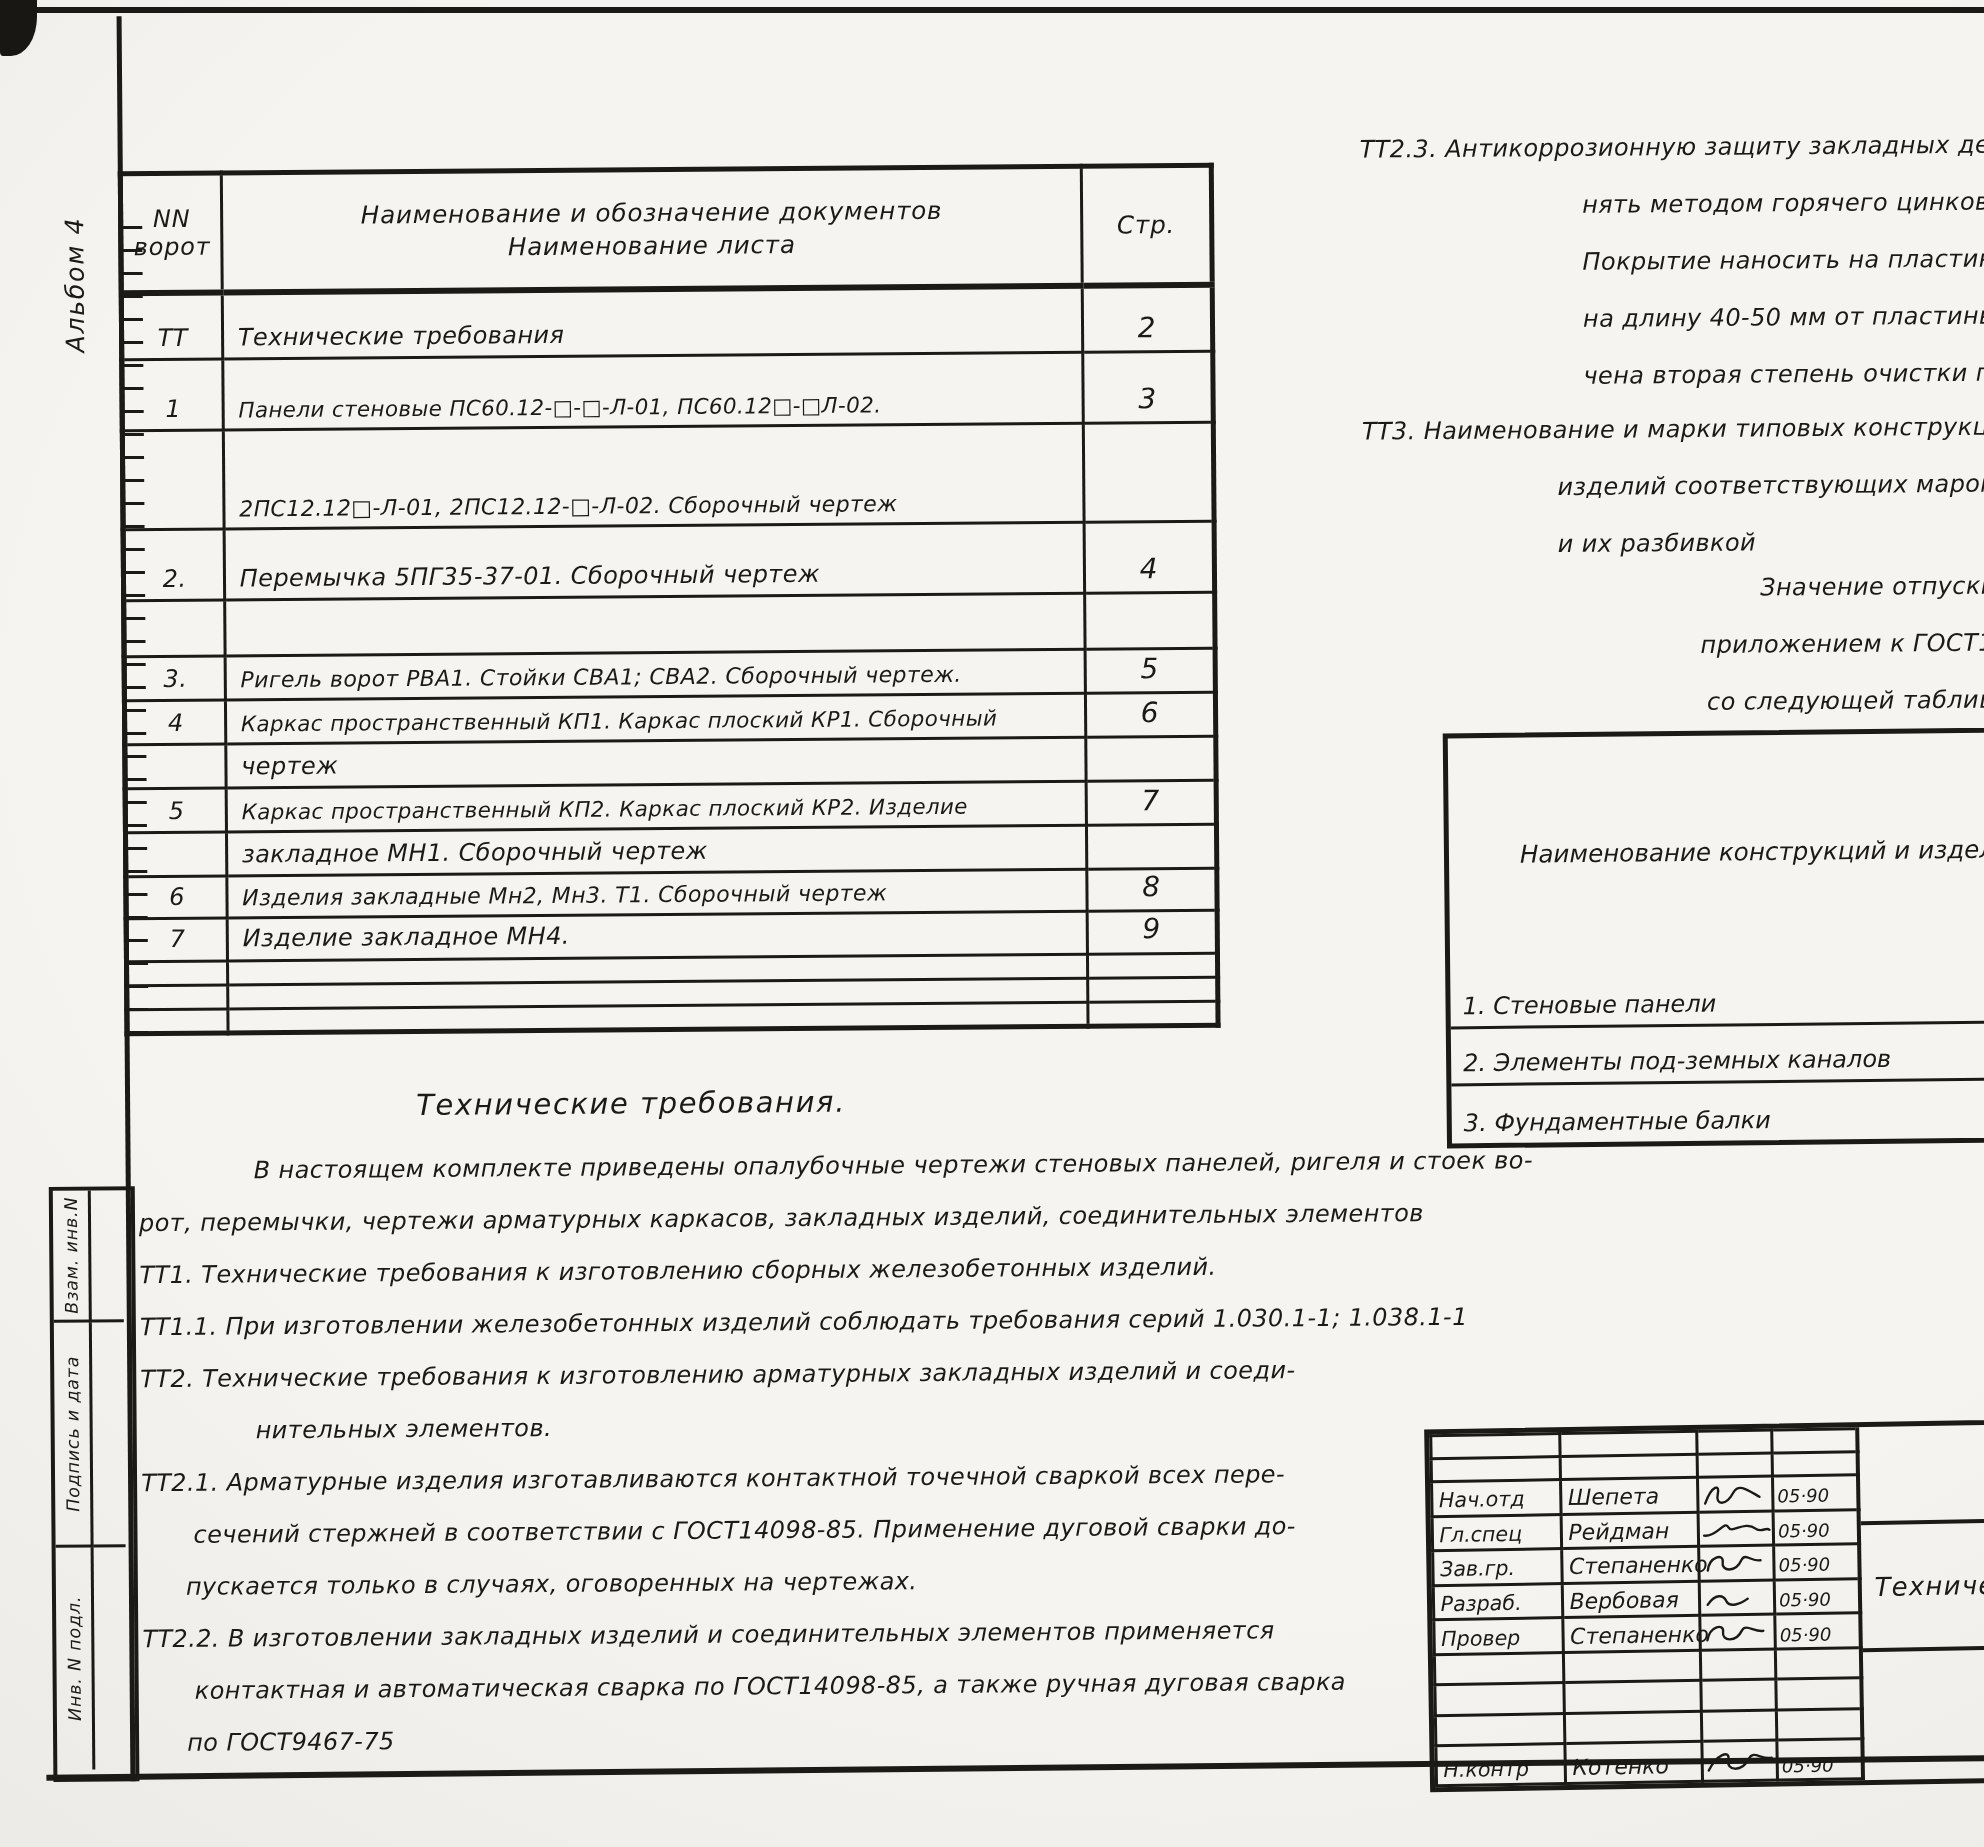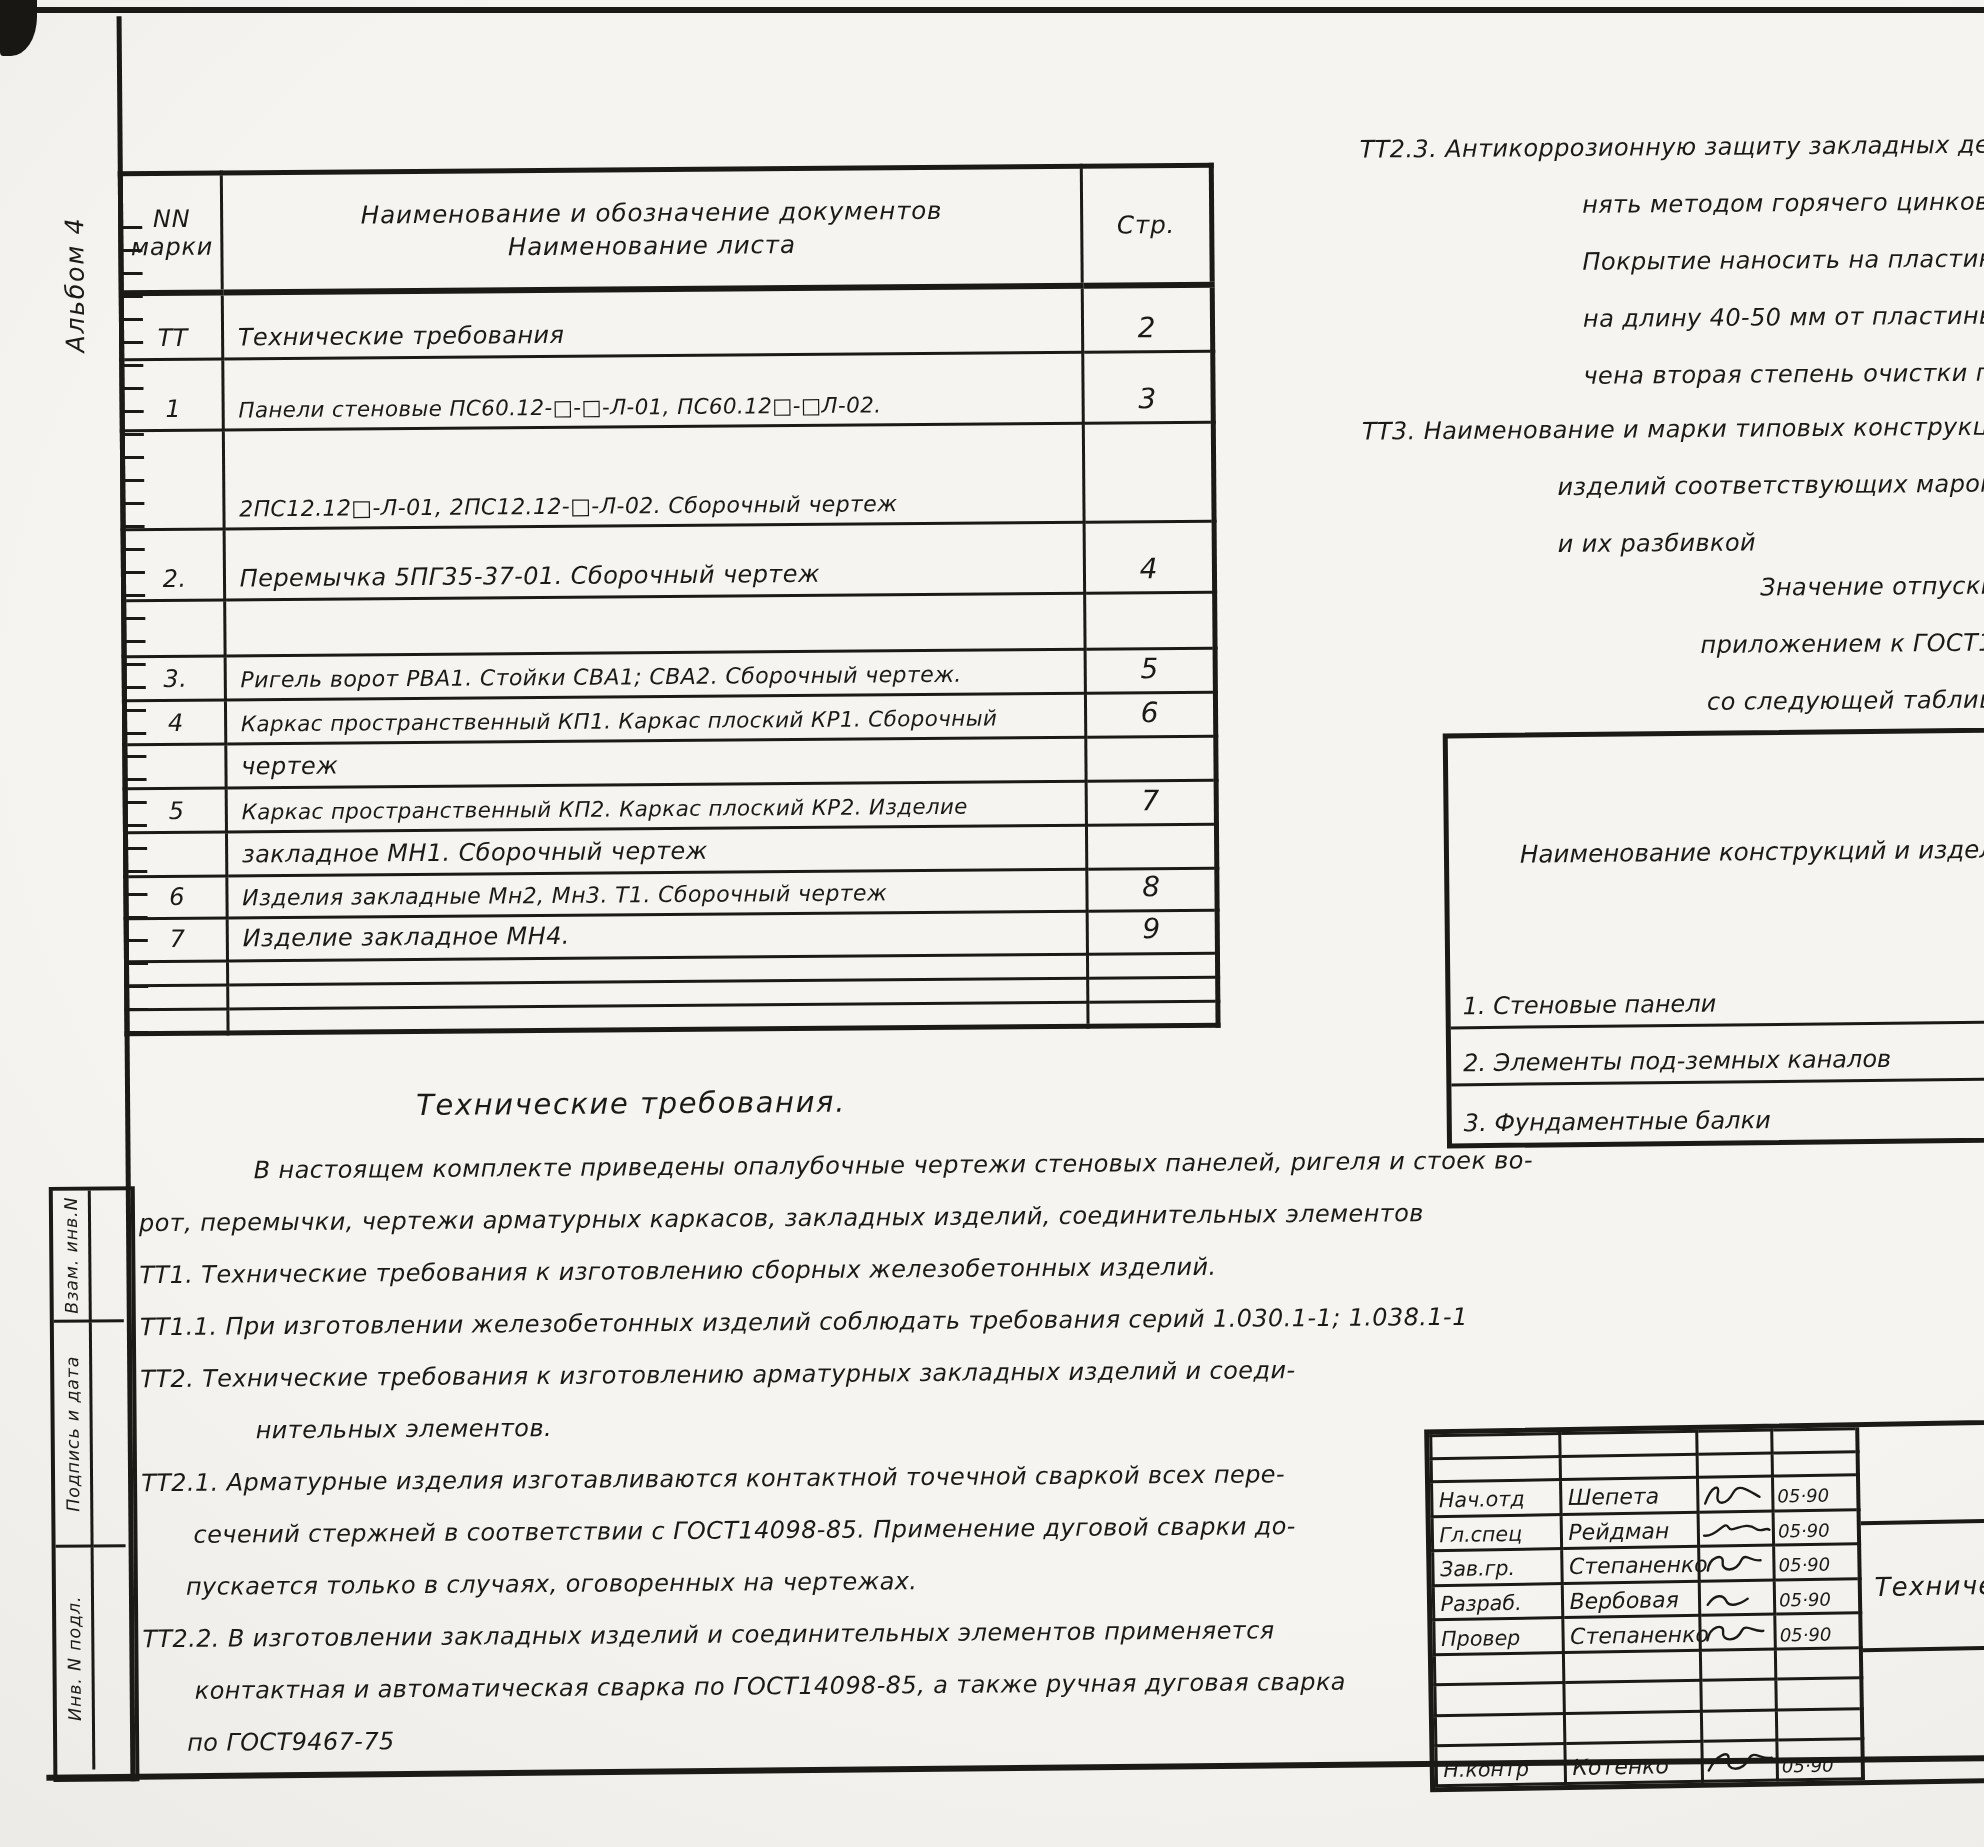--- a/index.html
+++ b/index.html
@@ -136,21 +136,21 @@
     <table id="doc-table">
       <colgroup>
           <col style="width:101px">
           <col style="width:857px">
           <col style="width:130px">
         </colgroup>
       <tbody>
           <tr class="r-head">
         <td class="c-num">
           <div class="hw">NN</div>
-          <div class="hw">марки</div>
+          <div class="hw">ворот</div>
         </td>
         <td style="text-align:center;">
           <div class="dt-h2a hw">Наименование и обозначение документов</div>
           <div class="dt-h2b hw">Наименование листа</div>
         </td>
         <td class="c-page" style="vertical-align:middle;font-size:24.6px;">
           <span class="hw">Стр.</span>
         </td>
       </tr>
       <tr class="r-tt">

